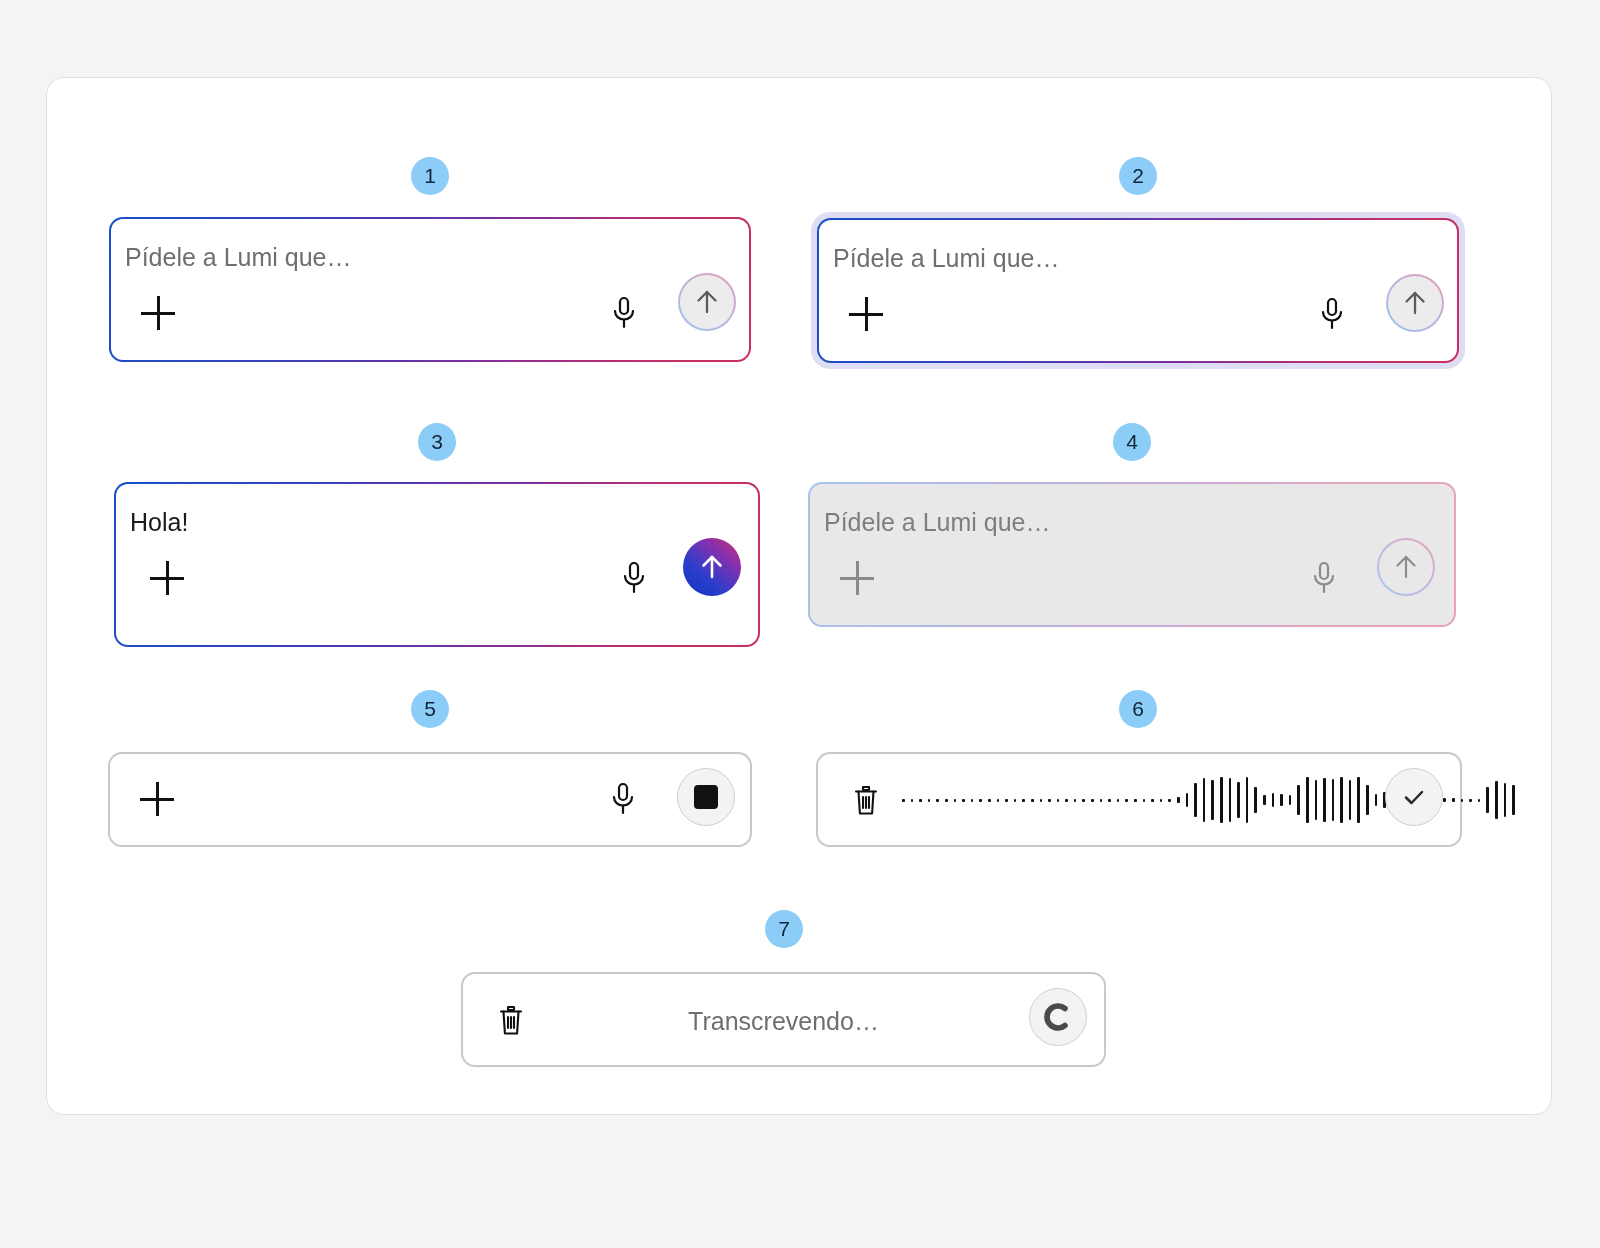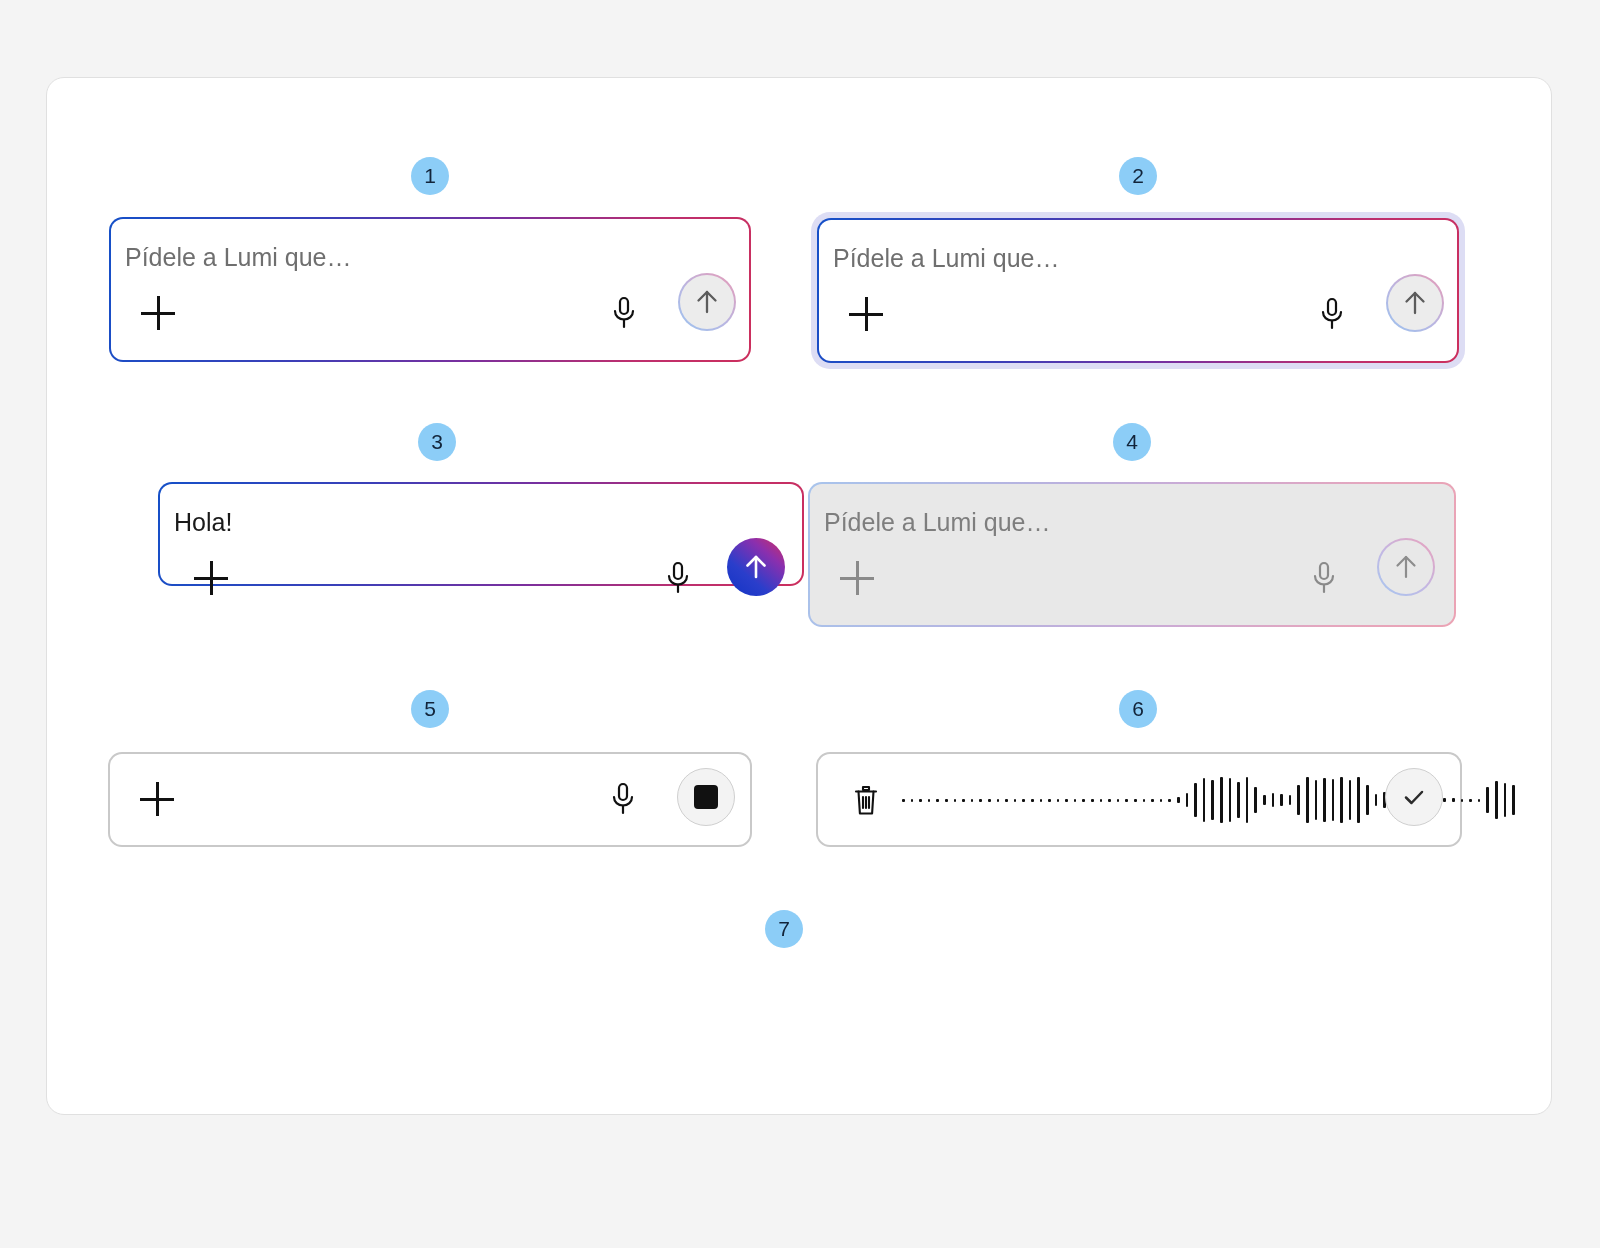--- a/index.html
+++ b/index.html
@@ -219,21 +219,21 @@
     </div>
     <div class="send-circle send-idle" style="left:567px; top:54px;">
       <svg width="28" height="30" viewBox="0 0 28 30" fill="none" stroke="#5c5c5c" stroke-width="2.3" stroke-linecap="round" stroke-linejoin="round">
         <path d="M14 25V5"></path>
           <path d="M5.5 13.5L14 5l8.5 8.5"></path>
       </svg>
     </div>
   </div>
 
   <div class="badge" style="left:418px; top:423px;">3</div>
-  <div class="composer grad-border" style="left:114px; top:482px; width:646px; height:104px;margin-left:44px;">
+  <div class="composer grad-border" style="left:114px; top:482px; width:646px; height:165px;">
     <div class="row-text val" style="left:14px; top:24px;">Hola!</div>
     <div class="icon-btn" style="left:34px; top:77px;">
         <div class="plus"></div>
       </div>
     <div class="icon-btn" style="left:500px; top:76px; width:36px; height:36px;">
       <svg width="26" height="34" viewBox="0 0 26 34" fill="none" stroke="#111111" stroke-width="2.2">
         <rect x="9" y="2" width="8" height="16" rx="4"></rect>
         <path d="M4 15c0 5 4 8.5 9 8.5S22 20 22 15" stroke-linecap="round"></path>
         <path d="M13 23.5V31" stroke-linecap="round"></path>
       </svg>
@@ -369,13 +369,29 @@
         <i style="height: 30px;"></i>
       </div>
     <div class="check-circle" style="left:567px; top:14px;">
       <svg width="30" height="30" viewBox="0 0 30 30" fill="none" stroke="#2b2b2b" stroke-width="2.5" stroke-linecap="round" stroke-linejoin="round">
         <path d="M7 15.5l5.5 5.5L23 10"></path>
       </svg>
     </div>
   </div>
 
   <div class="badge" style="left:765px; top:910px;">7</div>
+  <div class="composer plain-border" style="left:461px; top:972px; width:645px; height:95px;">
+    <div class="icon-btn" style="left:30px; top:27px; width:36px; height:40px;">
+      <svg width="28" height="34" viewBox="0 0 28 34" fill="none" stroke="#111111" stroke-width="2.1" stroke-linecap="round" stroke-linejoin="round">
+        <path d="M11 3h6v3h-6z"></path>
+        <path d="M4 7.5h20"></path>
+        <path d="M6.5 7.5l1.4 22h12.2l1.4-22"></path>
+        <path d="M11 13v11M14 13v11M17 13v11"></path>
+      </svg>
+    </div>
+    <div class="row-text ph" style="left:0; top:33px; width:641px; text-align:center;">Transcrevendo…</div>
+    <div class="spinner-circle" style="left:566px; top:14px;">
+      <svg width="32" height="32" viewBox="0 0 32 32" fill="none">
+        <path d="M23 7.5A11 11 0 1 0 23 24.5" stroke="#4a4a4a" stroke-width="5.6" stroke-linecap="round"></path>
+      </svg>
+    </div>
+  </div>
 </div>
 
 </body></html>

